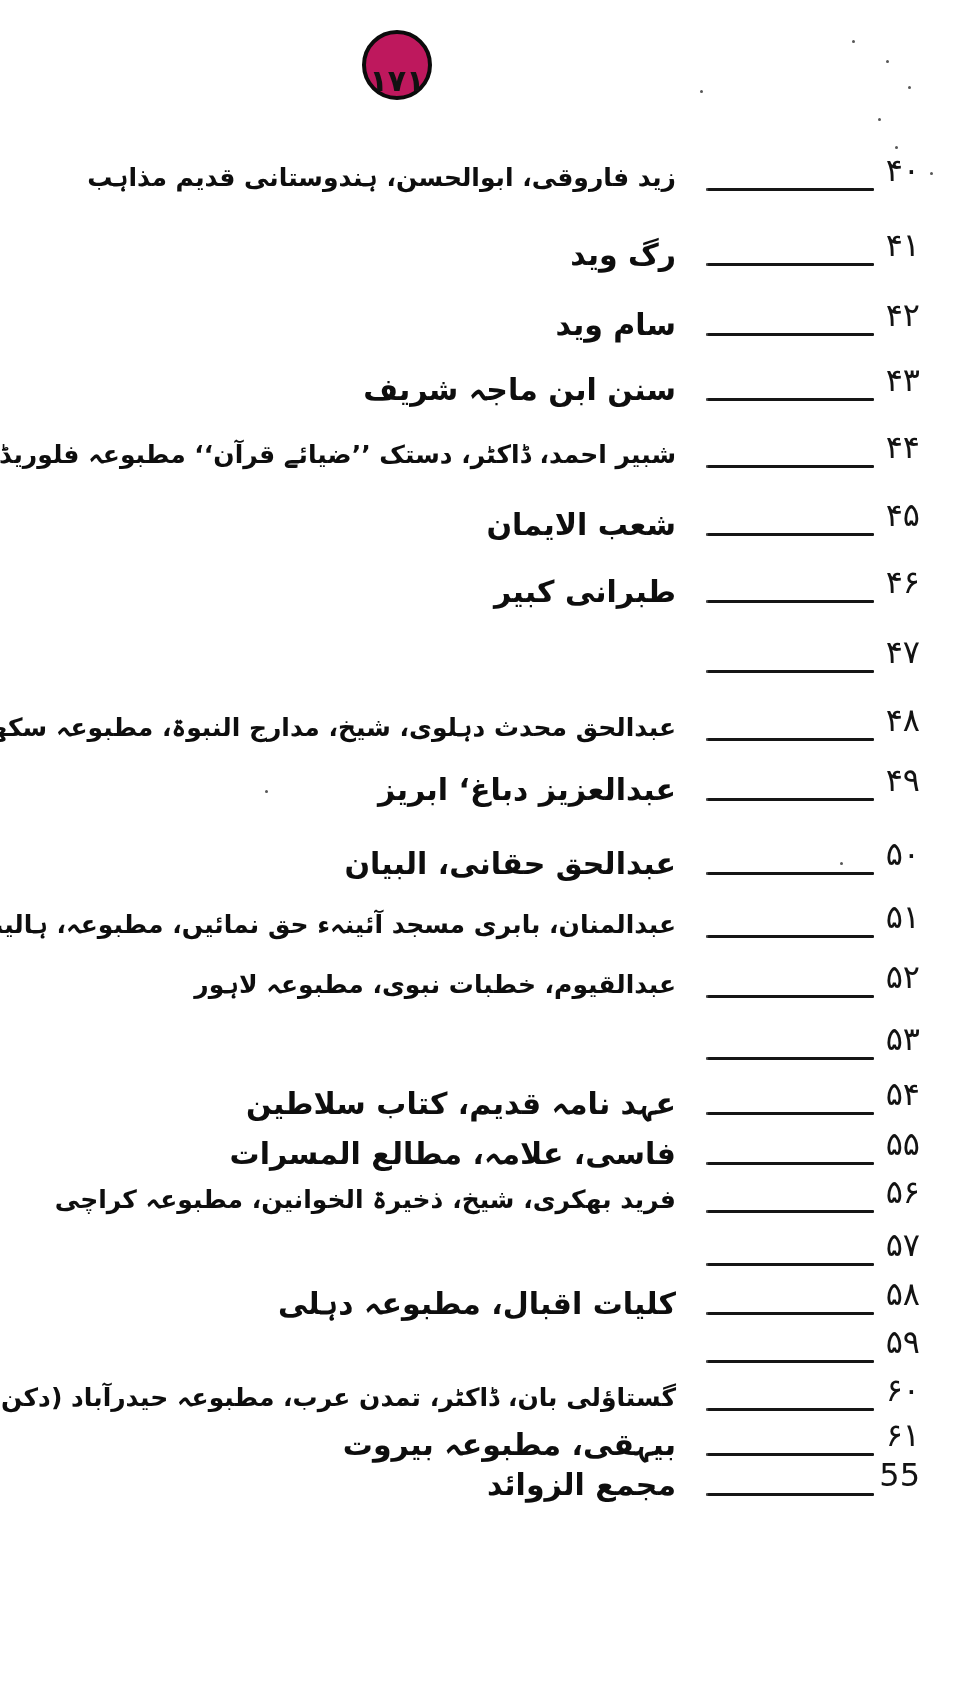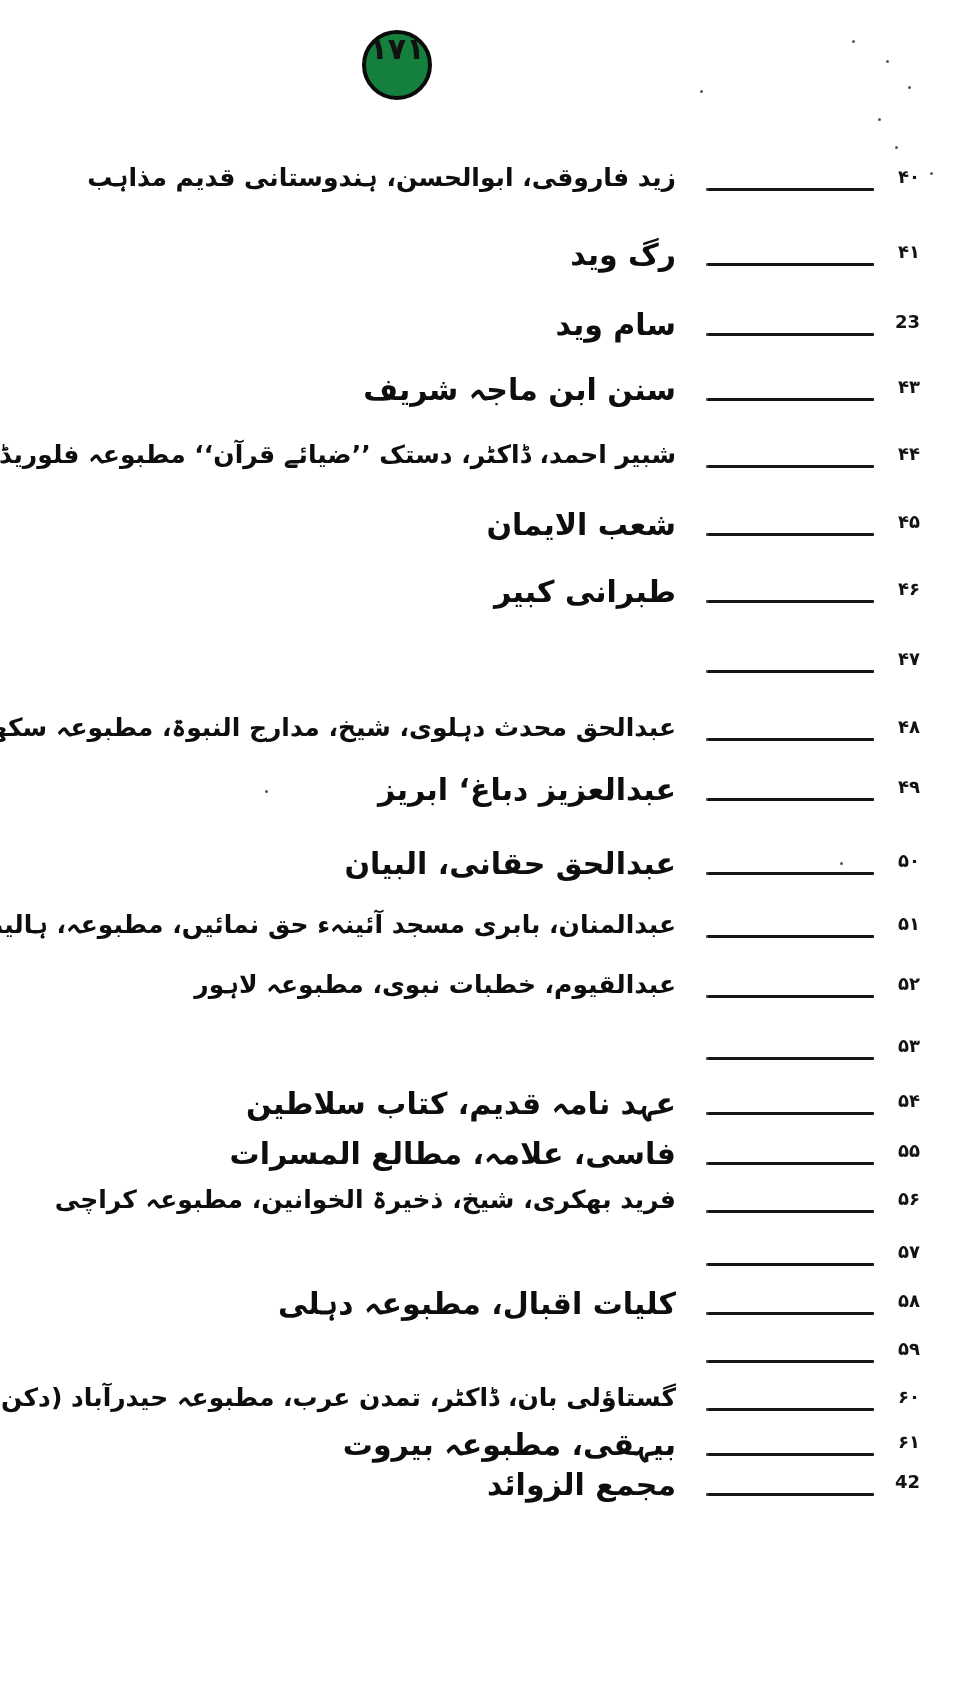--- a/index.html
+++ b/index.html
@@ -4,33 +4,33 @@
 <style>
   html,body{margin:0;padding:0;}
   body{
     width:960px;height:1702px;position:relative;overflow:hidden;
     background:#ffffff;
     font-family:"DejaVu Sans",sans-serif;
   }
   .page-number-badge{
     position:absolute;left:362px;top:30px;width:62px;height:62px;
     border:4px solid #0b0b0b;border-radius:50%;
-    display:flex;align-items:flex-start;justify-content:center;
-    background:#15803d;
+    display:flex;align-items:flex-end;justify-content:center;
+    background:#be185d;
   }
   .page-number{
     font-size:30px;font-weight:700;color:#111;line-height:1;direction:rtl;
   }
   .bib-list{position:absolute;inset:0;}
   .row{
     position:absolute;right:40px;height:52px;
     display:flex;align-items:flex-end;direction:rtl;
   }
   .num{
-    font-size:18px;font-weight:700;color:#131313;
+    font-size:32px;font-weight:400;color:#131313;
     min-width:46px;padding-bottom:12px;line-height:1;
   }
   .blank-line{
     width:166px;height:3px;background:#161616;margin-bottom:7px;border-radius:1px;
     box-shadow:-2px 0 0 #444;
   }
   .entry-text{
     font-size:30px;font-weight:700;color:#0e0e0e;
     margin-right:32px;padding-bottom:1px;line-height:1.15;white-space:nowrap;text-align:center;
   }
@@ -51,21 +51,21 @@
       <span class="num">۴۰</span>
       <span class="blank-line"></span>
       <span class="entry-text long">زید فاروقی، ابوالحسن، ہندوستانی قدیم مذاہب</span>
     </div>
     <div class="row" style="top: 221px;">
       <span class="num">۴۱</span>
       <span class="blank-line"></span>
       <span class="entry-text">رگ وید</span>
     </div>
     <div class="row" style="top: 291px;">
-      <span class="num">23</span>
+      <span class="num">۴۲</span>
       <span class="blank-line"></span>
       <span class="entry-text">سام وید</span>
     </div>
     <div class="row" style="top: 356px;">
       <span class="num">۴۳</span>
       <span class="blank-line"></span>
       <span class="entry-text">سنن ابن ماجہ شریف</span>
     </div>
     <div class="row" style="top: 423px;">
       <span class="num">۴۴</span>
@@ -147,21 +147,21 @@
       <span class="num">۶۰</span>
       <span class="blank-line"></span>
       <span class="entry-text long">گستاؤلی بان، ڈاکٹر، تمدن عرب، مطبوعہ حیدرآباد (دکن)</span>
     </div>
     <div class="row" style="top: 1411px;">
       <span class="num">۶۱</span>
       <span class="blank-line"></span>
       <span class="entry-text">بیہقی، مطبوعہ بیروت</span>
     </div>
     <div class="row" style="top: 1451px;">
-      <span class="num">42</span>
+      <span class="num">55</span>
       <span class="blank-line"></span>
       <span class="entry-text">مجمع الزوائد</span>
     </div>
   </div>
 
 <span class="noise" style="left:852px;top:40px;"></span>
 <span class="noise" style="left:886px;top:60px;"></span>
 <span class="noise" style="left:908px;top:86px;"></span>
 <span class="noise" style="left:700px;top:90px;"></span>
 <span class="noise" style="left:878px;top:118px;"></span>

